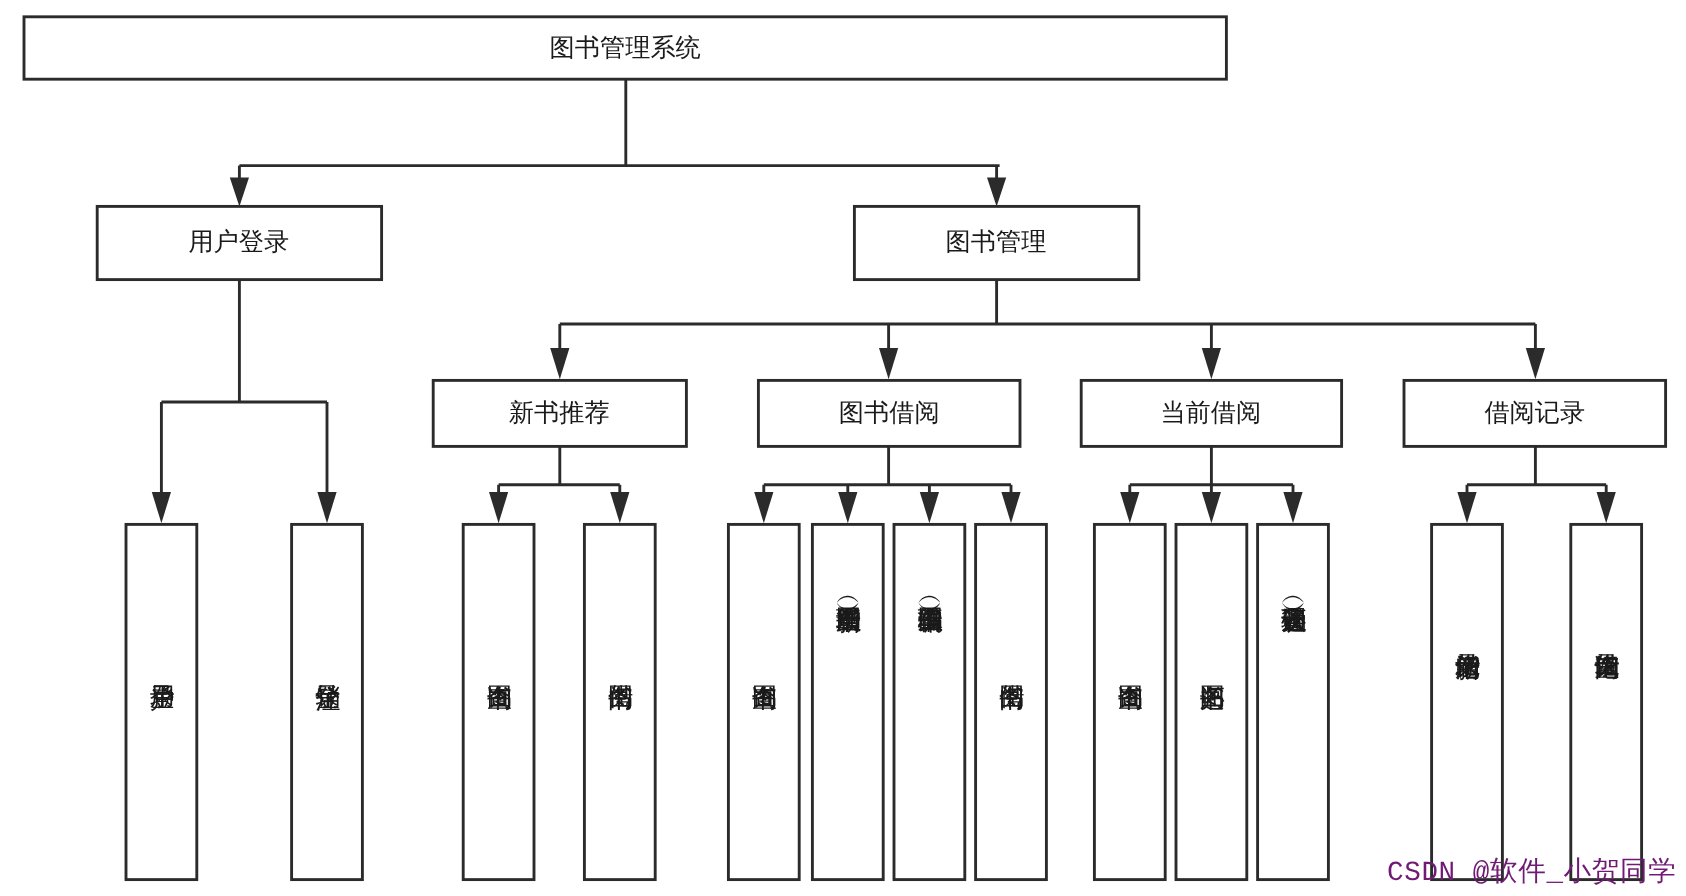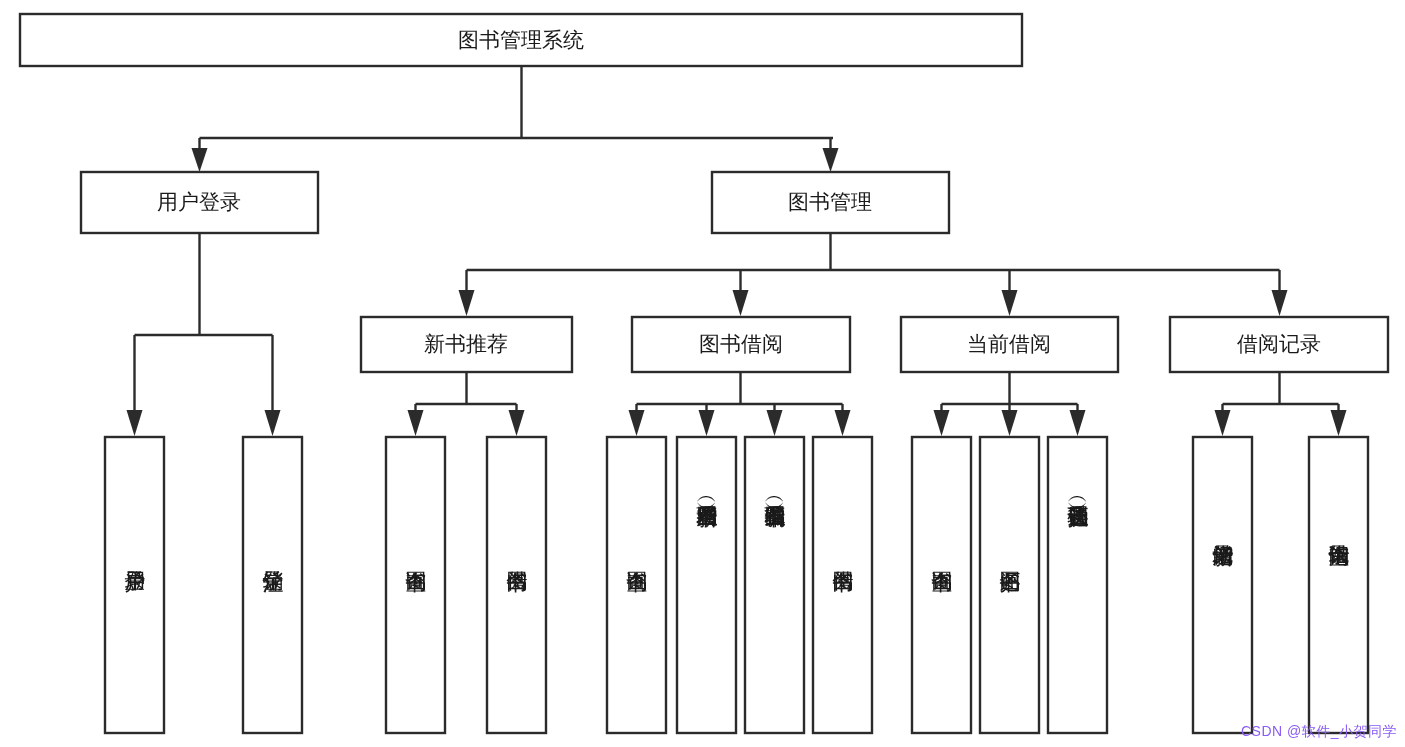--- a/index.html
+++ b/index.html
@@ -54,23 +54,23 @@
     font-size: 21px;
     fill: #1a1a1a;
     text-anchor: middle;
     dominant-baseline: middle;
     white-space: pre;
   }
   .watermark {
     position: absolute;
     right: 8px;
     bottom: 6px;
-    font-family: Liberation Sans, sans-serif;
-    font-size: 14px;
-    color: #8b5cf6;
+    font-family: Liberation Mono, monospace;
+    font-size: 23px;
+    color: #701a75;
     letter-spacing: 0.5px;
     user-select: none;
     pointer-events: none;
   }
 </style>
 </head>
 <body>
 
 <div id="diagram-root">
 

